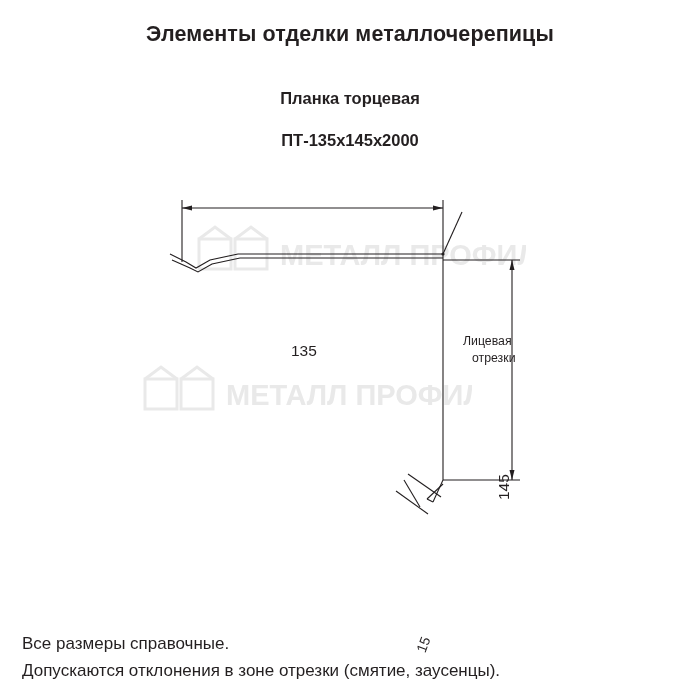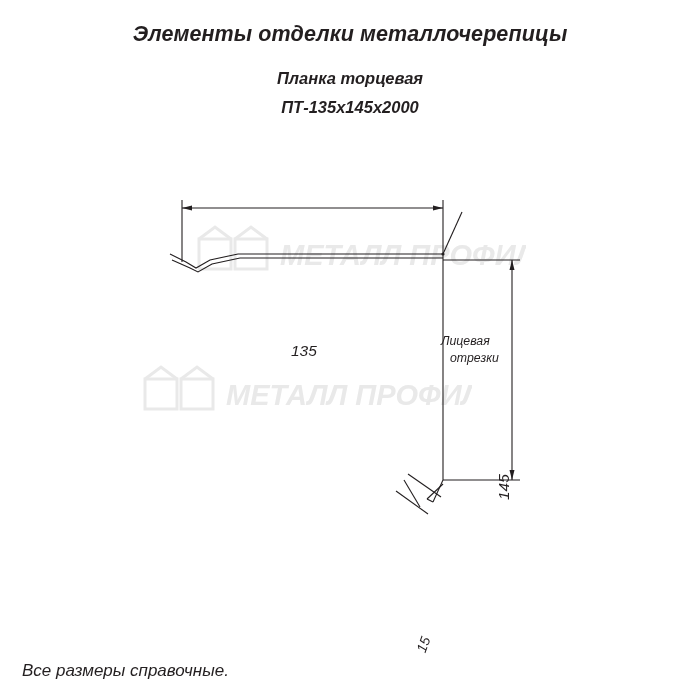--- a/index.html
+++ b/index.html
@@ -11,45 +11,44 @@
     height: 700px;
     background: #ffffff;
     font-family: "Liberation Sans", sans-serif;
     color: #231f20;
     position: relative;
     overflow: hidden;
   }
   .page {
     position: absolute;
     inset: 0;
-    font-style: italic;
   }
   .title-block {
     position: absolute;
     top: 22px;
     left: 0;
     width: 700px;
     text-align: center;
   }
   .main-title {
     font-size: 21.5px;
     font-weight: bold;
     letter-spacing: 0.1px;
     line-height: 1.2;
   }
   .sub-title {
     font-size: 16.5px;
     font-weight: bold;
-    margin-top: 20px;
+    margin-top: 40px;
     line-height: 1.25;
   }
   .code-title {
     font-size: 16.5px;
     font-weight: bold;
-    margin-top: 9px;
+    margin-top: 22px;
     line-height: 1.25;
   }
   .drawing {
     position: absolute;
     top: 150px;
     left: 0;
     width: 584px;
     height: 400px;
   }
   .watermark {
@@ -81,21 +80,21 @@
   }
   .label-15 {
     left: 413px;
     top: 499px;
     font-size: 14px;
     transform: rotate(-70deg);
     transform-origin: left top;
   }
   .callout {
     position: absolute;
-    left: 441px;
+    left: 463px;
     top: 183px;
     font-size: 12.3px;
     line-height: 1.35;
     text-align: left;
   }
   .callout .l2 { padding-left: 9px; }
 </style>
 </head>
 <body>
 
@@ -168,15 +167,16 @@
     <div class="dim-label label-15">15</div>
 
     <div class="callout">
       <div class="l1">Лицевая</div>
       <div class="l2">отрезки</div>
     </div>
   </div>
 
   <div class="footer">
     <div>Все размеры справочные.</div>
+    <div>Допускаются отклонения в зоне отрезки (смятие, заусенцы).</div>
   </div>
 
 </div>
 
 </body></html>

